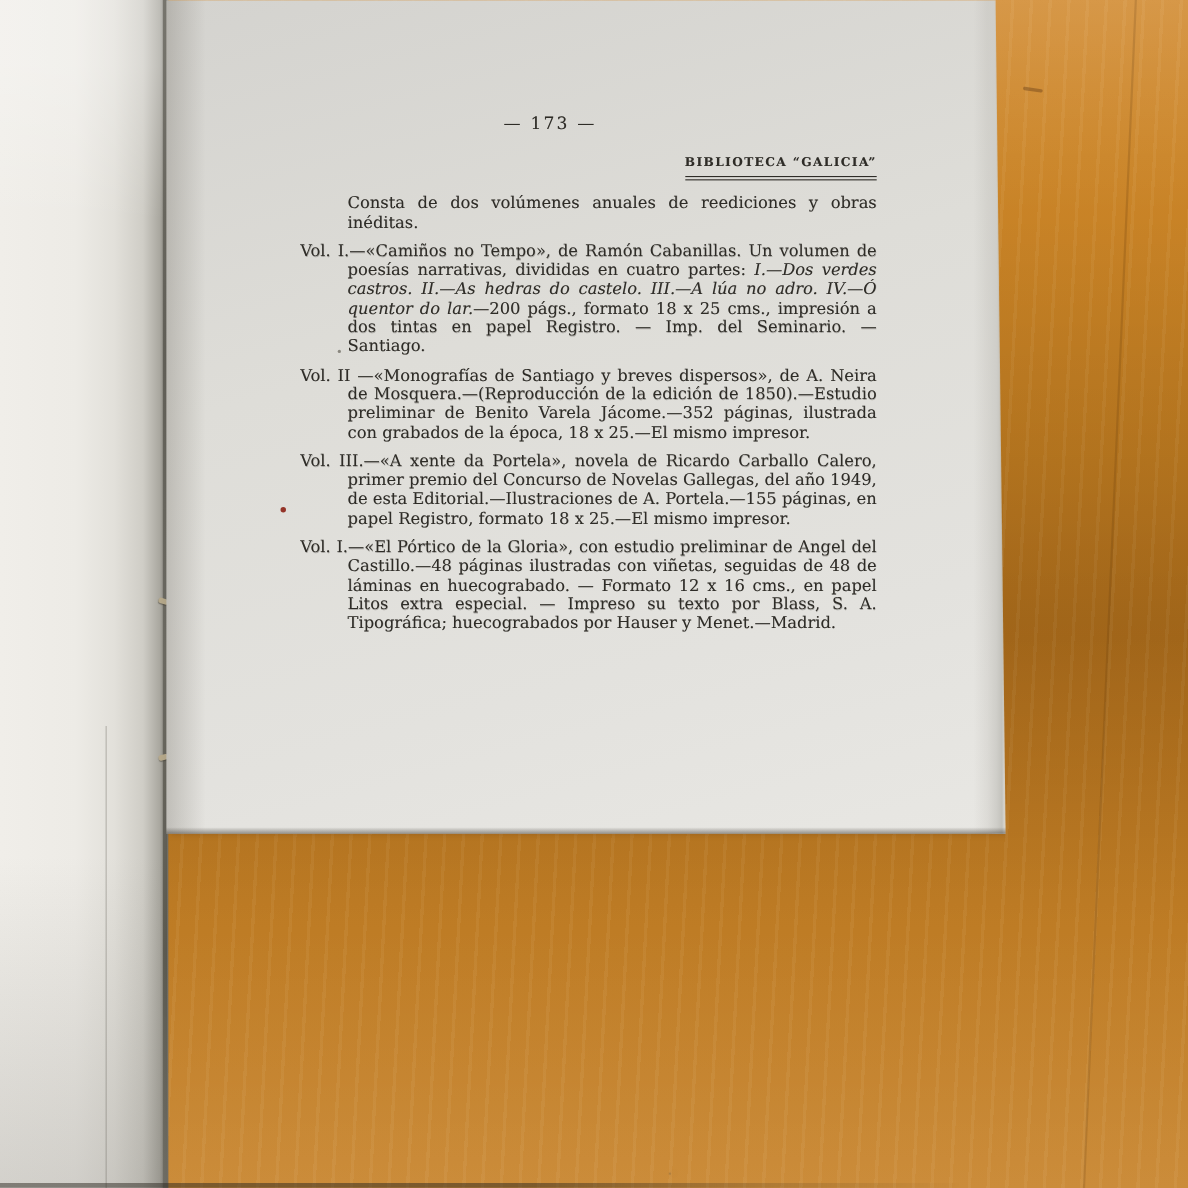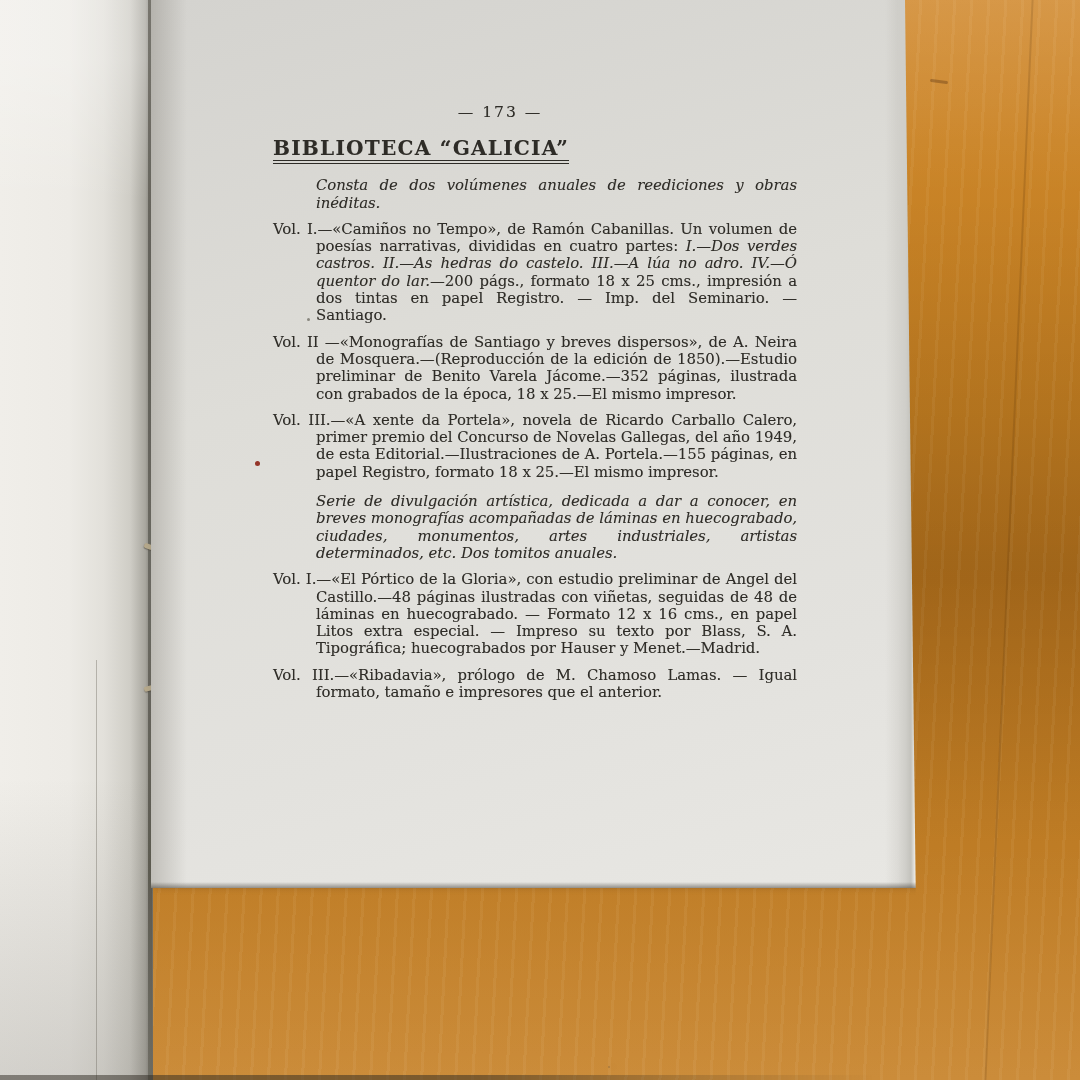--- a/index.html
+++ b/index.html
@@ -37,21 +37,21 @@
   .gutter{position:absolute;left:148px;top:0;width:4px;height:1080px;
     background:linear-gradient(180deg,#6e6c64 0%,#59574f 30%,#66645c 55%,#555349 80%,#6b6960 100%);
     opacity:.85;}
   .stitch{position:absolute;width:9px;height:5px;border-radius:2px;
     background:#b8a988;box-shadow:0 1px 1px rgba(60,55,45,.6);}
   .stitch.s1{left:-4px;top:544px;transform:rotate(18deg);}
   .stitch.s2{left:-4px;top:686px;transform:rotate(-14deg);}
 
   
   .main-page{
-    position:absolute;left:151px;top:0;width:770px;height:888px;
+    position:absolute;left:151px;top:0;width:770px;height:758px;
     clip-path:polygon(0 0,754px 0,767px 1080px,0 1080px);
     background:linear-gradient(165deg,var(--paper-deep,#d4d3cf) 0%,var(--paper,#deddd8) 40%,#e3e2de 75%,#e8e7e3 100%);
     filter:drop-shadow(4px 0 3px rgba(90,55,20,0.30));
   }
   .gutter-shadow{position:absolute;left:0;top:0;width:36px;height:100%;
     background:linear-gradient(90deg,rgba(100,95,85,0.28),rgba(100,95,85,0.0));}
   .right-edge{position:absolute;left:734px;top:0;width:36px;height:100%;
     background:linear-gradient(90deg,rgba(0,0,0,0) 0%,rgba(120,115,105,0.10) 35%,#cfcec9 58%,#c3c2bc 72%,#f4f3ef 86%,#eae9e4 96%,#dad9d3 100%);}
   .bottom-shadow{position:absolute;left:0;bottom:0;width:100%;height:6px;
     background:linear-gradient(0deg,rgba(45,40,32,0.45),rgba(45,40,32,0));}
@@ -64,25 +64,25 @@
   
   .content{
     position:absolute;left:122px;top:100px;width:524px;
     color:var(--ink,#2e2c27);
     font-size:14.8px;line-height:17.3px;
     text-align:justify;
     text-shadow:0.3px 0.3px 0 rgba(46,44,39,0.30);
   }
   .pageno{margin:4px 0 0 0;text-align:center;position:relative;left:-35px;
     font-size:15.5px;letter-spacing:2px;}
-  h2{margin:18px 0 12px 0;font-size:20px;line-height:18px;font-weight:bold;
-    letter-spacing:1.3px;text-align:left;}
+  h2{margin:18px 0 12px 0;font-size:11px;line-height:18px;font-weight:bold;
+    letter-spacing:1.3px;text-align:right;}
   h2 .hline{display:inline-block;border-bottom:4px double var(--ink,#2e2c27);padding-bottom:3px;}
   p{margin:0;}
-  p.intro{margin:12px 0 0 43px;font-style:italic;}
+  p.intro{margin:12px 0 0 43px;}
   .entries p.entry{margin:9px 0 0 0;padding-left:43px;text-indent:-43px;}
   .rt-plain{font-style:normal;font-weight:normal;margin-top:34px;}
   .rt-bold{font-weight:normal;}
   .rt-italic{font-style:italic;}
 
   .floor-shadow{position:absolute;left:0;bottom:0;width:920px;height:5px;z-index:5;
     background:linear-gradient(90deg,rgba(45,40,32,0.50) 0 52%,rgba(45,40,32,0.18) 75%,rgba(45,40,32,0) 95%);}
 </style>
 </head>
 <body style="--paper: #deddd8; --paper-deep: #d4d3cf; --paper-bright: #efeee9; --ink: #2e2c27; --wood: #c07f26; --wood-dark: #b2701c; --wood-light: #d28c33; --red-dot: #943428;">
@@ -118,23 +118,21 @@
         <h2><span class="hline">BIBLIOTECA “GALICIA”</span></h2>
         <p class="intro">Consta de dos volúmenes anuales de reediciones y obras inéditas.</p>
         <div class="entries">
             <p class="entry"><span class="rt-plain">Vol. I.—«</span><span class="rt-bold">Camiños no Tempo</span><span class="rt-plain">», de Ramón Cabanillas. Un volumen de poesías narrativas, divididas en cuatro partes: </span><span class="rt-italic">I.—Dos verdes castros. II.—As hedras do castelo. III.—A lúa no adro. IV.—Ó quentor do lar.</span><span class="rt-plain">—200 págs., formato 18 x 25 cms., impresión a dos tintas en papel Registro. — Imp. del Seminario. — Santiago.</span></p>
             <p class="entry"><span class="rt-plain">Vol. II —«</span><span class="rt-bold">Monografías de Santiago y breves dispersos</span><span class="rt-plain">», de A. Neira de Mosquera.—(Reproducción de la edición de 1850).—Estudio preliminar de Benito Varela Jácome.—352 páginas, ilustrada con grabados de la época, 18 x 25.—El mismo impresor.</span></p>
             <p class="entry"><span class="rt-plain">Vol. III.—«</span><span class="rt-bold">A xente da Portela</span><span class="rt-plain">», novela de Ricardo Carballo Calero, primer premio del Concurso de Novelas Gallegas, del año 1949, de esta Editorial.—Ilustraciones de A. Portela.—155 páginas, en papel Registro, formato 18 x 25.—El mismo impresor.</span></p>
           </div>
       </section>
 
       <section>
-        <p class="intro">Serie de divulgación artística, dedicada a dar a conocer, en breves monografías acompañadas de láminas en huecograbado, ciudades, monumentos, artes industriales, artistas determinados, etc. Dos tomitos anuales.</p>
         <div class="entries">
             <p class="entry"><span class="rt-plain">Vol. I.—«</span><span class="rt-bold">El Pórtico de la Gloria</span><span class="rt-plain">», con estudio preliminar de Angel del Castillo.—48 páginas ilustradas con viñetas, seguidas de 48 de láminas en huecograbado. — Formato 12 x 16 cms., en papel Litos extra especial. — Impreso su texto por Blass, S. A. Tipográfica; huecograbados por Hauser y Menet.—Madrid.</span></p>
-            <p class="entry"><span class="rt-plain">Vol. III.—«</span><span class="rt-bold">Ribadavia</span><span class="rt-plain">», prólogo de M. Chamoso Lamas. — Igual formato, tamaño e impresores que el anterior.</span></p>
           </div>
       </section>
     </div>
   </div>
 
   <div class="floor-shadow"></div>
 </div>
 
 </body></html>

